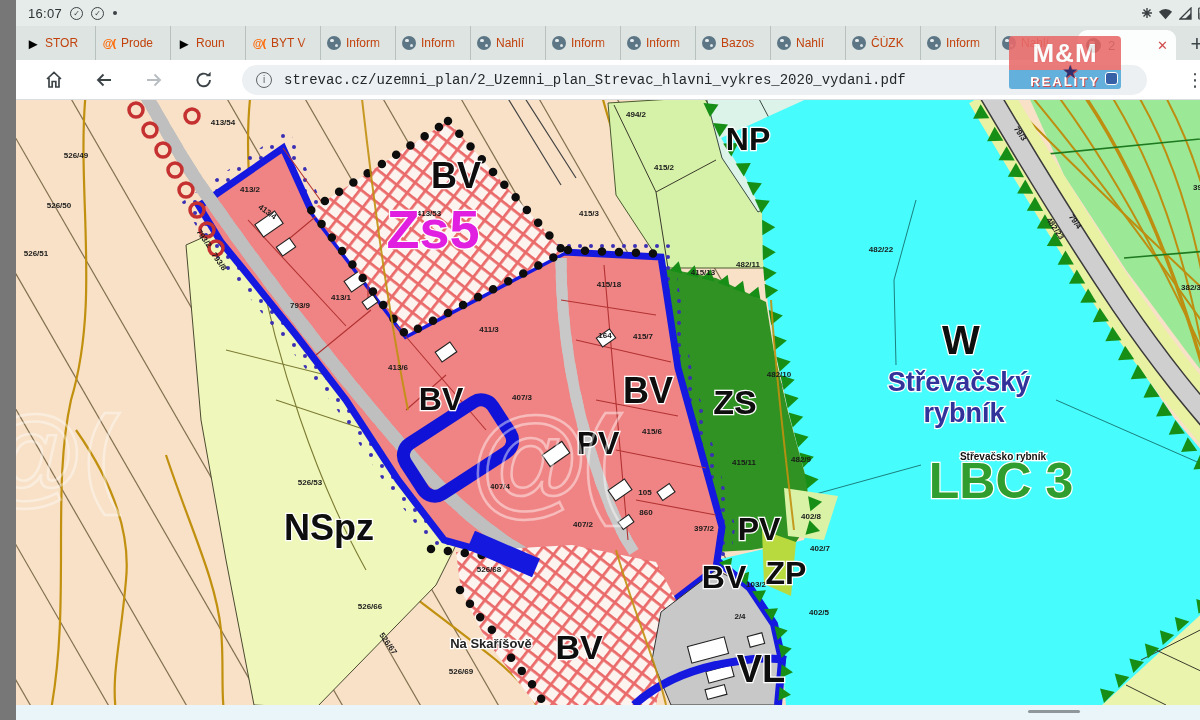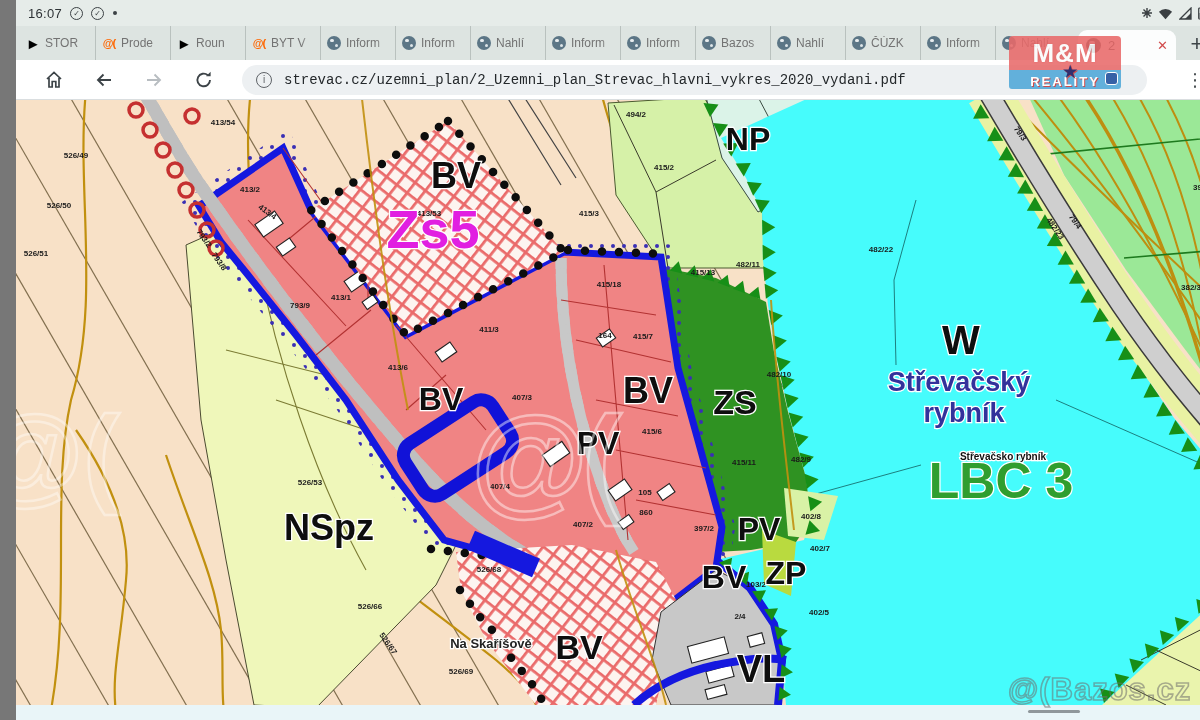--- a/index.html
+++ b/index.html
@@ -13,21 +13,21 @@
   .sb-circ{width:13px;height:13px;border:1.6px solid #3C4245;border-radius:50%;margin-left:8px;
     display:inline-flex;align-items:center;justify-content:center;font-size:8px;color:#3C4245;}
   .sb-dot{width:4px;height:4px;border-radius:50%;background:#3C4245;margin-left:9px;}
   .sb-right{margin-left:auto;margin-right:10px;display:flex;align-items:center;gap:6px;}
   
   .tabstrip{position:absolute;left:0;top:26px;width:1200px;height:34px;background:#DDE4E1;
     display:flex;align-items:stretch;}
   .tabs{display:flex;flex:0 0 auto;width:1058px;overflow:hidden;padding-left:4px;}
   .tab{display:flex;align-items:center;gap:5px;width:75px;min-width:0;padding:0 6px;position:relative;cursor:pointer;}
   .tab + .tab{border-left:1px solid #B9C1BE;}
-  .tab .lbl{font-size:12px;color:#737373;white-space:nowrap;overflow:hidden;flex:1;
+  .tab .lbl{font-size:12px;color:#c2410c;white-space:nowrap;overflow:hidden;flex:1;
     -webkit-mask-image:linear-gradient(90deg,#000 70%,transparent 98%);
             mask-image:linear-gradient(90deg,#000 70%,transparent 98%);}
   .fav{width:14px;height:14px;flex:0 0 auto;border-radius:3px;display:inline-flex;
     align-items:center;justify-content:center;font-weight:700;}
   .fav.bazos{color:#F60;font-size:11px;letter-spacing:-1px;}
   .fav.globe{border-radius:50%;background:#5C7686;position:relative;}
   .fav.globe::before{content:"";position:absolute;left:3px;top:3px;width:4px;height:3px;background:#E8EDEF;border-radius:2px;}
   .fav.globe::after{content:"";position:absolute;right:3px;bottom:3px;width:3px;height:3px;background:#DDE5E8;border-radius:2px;}
   .activetab{position:absolute;left:1062px;top:4px;width:98px;height:30px;background:#FCFDFD;
     border-radius:9px 9px 0 0;display:flex;align-items:center;gap:7px;padding:0 8px;}
@@ -485,16 +485,15 @@
   </div>
 
   <div class="mmlogo">
     <div class="red">M&amp;M</div>
     <div class="blue">
       <span>REALITY</span>
       <span class="star">★</span>
       <span class="sq"></span>
     </div>
   </div>
-  <div class="wm-br">@(Bazos.cz</div>
   <div class="wm-c">@(</div>
   <div class="wm-c2">@(</div>
 </div>
 
 </body></html>

